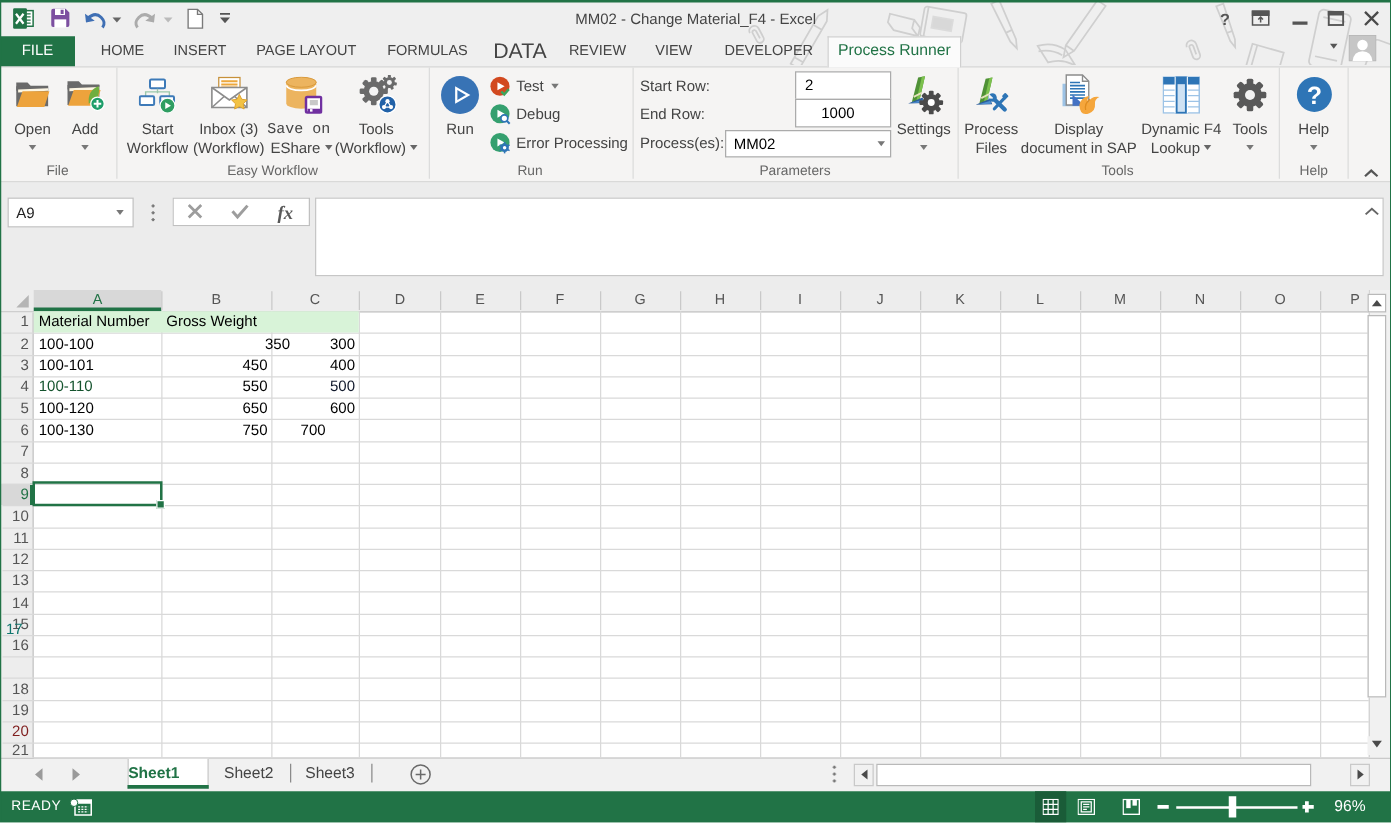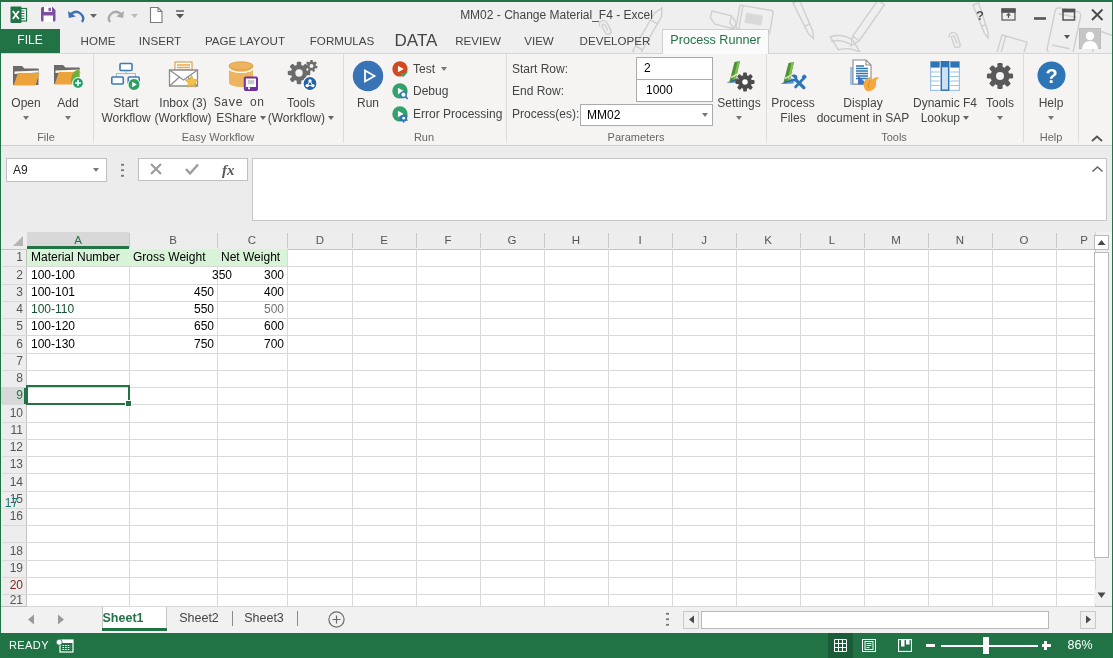--- a/index.html
+++ b/index.html
@@ -280,21 +280,21 @@
           <rect x="10.4" y="7.2" width="1.2" height="1.6" transform="rotate(300 11 11.5)"></rect>
         </g>
       </g>
       <circle cx="11" cy="11.5" r="1.3" fill="#fff"></circle>
     </svg>
 <div class="ab t12" style="left:413px;top:107px;">Error Processing</div>
 <div class="ab t12" style="left:512px;top:62px;">Start Row:</div>
 <div class="ab t12" style="left:512px;top:84px;">End Row:</div>
 <div class="ab t12" style="left:512px;top:107px;">Process(es):</div>
 <div class="ab" style="left:636px;top:57px;width:77px;height:23px;background:#fff;border:1px solid #ababab;box-sizing:border-box;font-size:12px;color:#000;line-height:21px;padding-left:7px;">2</div>
-<div class="ab" style="left:636px;top:79px;width:77px;height:23px;background:#fff;border:1px solid #ababab;box-sizing:border-box;font-size:12px;color:#000;line-height:21px;padding-left:9px;">1000</div>
+<div class="ab" style="left:636px;top:79px;width:77px;height:23px;background:#fff;border:1px solid #ababab;box-sizing:border-box;font-size:12px;color:#000;line-height:21px;padding-left:20px;">1000</div>
 <div class="ab" style="left:580px;top:104px;width:133px;height:22px;background:#fff;border:1px solid #ababab;box-sizing:border-box;font-size:12px;color:#000;line-height:20px;padding-left:6px;">MM02</div>
 <div class="ab caret" style="left:702px;top:113px;"></div>
 <svg class="ab" style="left:723px;top:59px;" width="32" height="34" viewBox="0 0 32 34">
 <g transform="translate(3,1)">
         <path d="M3.5 21.5 L9.5 20.5 L14 1 L8.5 2 z" fill="#4f9136"></path>
 <path d="M7 21 L9.5 20.5 L14 1 L11.5 1.4 z" fill="#7cc14d"></path>
 <path d="M5 17.5 L11.4 14.2" stroke="#e6e2bd" stroke-width="1.5" fill="none"></path>
 <path d="M0.5 22.8 L12 18 L13.8 22.3 z" fill="#2b5d9b"></path>
 <path d="M3 22.4 L12.4 19.6 L13 22 z" fill="#4d8fd1"></path>
       </g>
@@ -467,36 +467,35 @@
 <div class="ab" style="left:0;top:542px;width:23px;height:18px;text-align:right;font-size:12px;line-height:18px;color:#555;">18</div>
 <div class="ab" style="left:2px;top:560px;width:25px;height:1px;background:#d9d9d9;"></div>
 <div class="ab" style="left:0;top:560px;width:23px;height:17px;text-align:right;font-size:12px;line-height:17px;color:#555;">19</div>
 <div class="ab" style="left:2px;top:577px;width:25px;height:1px;background:#d9d9d9;"></div>
 <div class="ab" style="left:0;top:577px;width:23px;height:17px;text-align:right;font-size:12px;line-height:17px;color:#7f1d1d;">20</div>
 <div class="ab" style="left:2px;top:594px;width:25px;height:1px;background:#d9d9d9;"></div>
 <div class="ab" style="left:0;top:594px;width:23px;height:12px;text-align:right;font-size:12px;line-height:12px;color:#555;">21</div>
 <div class="ab" style="left:27px;top:249px;width:260px;height:17px;background:#d8f3d8;"></div>
 <div class="ab" style="left:31px;top:249px;width:300px;height:17px;font-size:12px;line-height:17px;color:#000;">Material Number</div>
 <div class="ab" style="left:133px;top:249px;width:200px;height:17px;font-size:12px;line-height:17px;color:#000;">Gross Weight</div>
-<div class="ab" style="left:221px;top:249px;width:200px;height:17px;font-size:12px;line-height:17px;color:#000;">Net Weight</div>
 <div class="ab" style="left:31px;top:266px;width:120px;height:18px;font-size:12px;line-height:18px;color:#000;">100-100</div>
 <div class="ab" style="left:129px;top:266px;width:85px;height:18px;text-align:right;font-size:12px;line-height:18px;color:#000;margin-left:18px;">350</div>
 <div class="ab" style="left:217px;top:266px;width:67px;height:18px;text-align:right;font-size:12px;line-height:18px;color:#000;">300</div>
 <div class="ab" style="left:31px;top:284px;width:120px;height:17px;font-size:12px;line-height:17px;color:#000;">100-101</div>
 <div class="ab" style="left:129px;top:284px;width:85px;height:17px;text-align:right;font-size:12px;line-height:17px;color:#000;">450</div>
 <div class="ab" style="left:217px;top:284px;width:67px;height:17px;text-align:right;font-size:12px;line-height:17px;color:#000;">400</div>
 <div class="ab" style="left:31px;top:301px;width:120px;height:17px;font-size:12px;line-height:17px;color:#14532d;">100-110</div>
 <div class="ab" style="left:129px;top:301px;width:85px;height:17px;text-align:right;font-size:12px;line-height:17px;color:#000;">550</div>
-<div class="ab" style="left:217px;top:301px;width:67px;height:17px;text-align:right;font-size:12px;line-height:17px;color:#737373;">500</div>
+<div class="ab" style="left:217px;top:301px;width:67px;height:17px;text-align:right;font-size:12px;line-height:17px;color:#0f172a;">500</div>
 <div class="ab" style="left:31px;top:318px;width:120px;height:17px;font-size:12px;line-height:17px;color:#000;">100-120</div>
 <div class="ab" style="left:129px;top:318px;width:85px;height:17px;text-align:right;font-size:12px;line-height:17px;color:#000;">650</div>
 <div class="ab" style="left:217px;top:318px;width:67px;height:17px;text-align:right;font-size:12px;line-height:17px;color:#000;">600</div>
 <div class="ab" style="left:31px;top:335px;width:120px;height:18px;font-size:12px;line-height:18px;color:#000;">100-130</div>
 <div class="ab" style="left:129px;top:335px;width:85px;height:18px;text-align:right;font-size:12px;line-height:18px;color:#000;">750</div>
-<div class="ab" style="left:217px;top:335px;width:67px;height:18px;text-align:right;font-size:12px;line-height:18px;color:#000;">700</div>
+<div class="ab" style="left:217px;top:335px;width:67px;height:18px;text-align:center;font-size:12px;line-height:18px;color:#000;">700</div>
 <div class="ab" style="left:26px;top:385px;width:104px;height:20px;border:2px solid #217346;box-sizing:border-box;"></div>
 <div class="ab" style="left:125px;top:400px;width:7px;height:7px;background:#217346;border:1px solid #fff;box-sizing:border-box;"></div>
 <div class="ab" style="left:1095px;top:232px;width:17px;height:374px;background:#f1f1f1;border-left:1px solid #d4d4d4;box-sizing:border-box;"></div>
 <div class="ab" style="left:1094px;top:235px;width:15px;height:15px;background:#fff;border:1px solid #b9b9b9;box-sizing:border-box;"></div>
 <svg class="ab" style="left:1097px;top:239px;" width="9" height="7" viewBox="0 0 9 7">
       <path d="M0.5 6 h8 l-4 -5 z" fill="#4a4a4a"></path>
     </svg>
 <div class="ab" style="left:1094px;top:252px;width:15px;height:306px;background:#fff;border:1px solid #b9b9b9;box-sizing:border-box;"></div>
 <div class="ab" style="left:1094px;top:589px;width:15px;height:15px;background:#f1f1f1;"></div>
 <svg class="ab" style="left:1097px;top:592px;" width="9" height="7" viewBox="0 0 9 7">
@@ -546,13 +545,13 @@
 <svg class="ab" style="left:898px;top:639px;z-index:92;" width="14" height="13" viewBox="0 0 14 13">
 <rect x="0.5" y="0.5" width="13" height="12" fill="none" stroke="#fff" stroke-width="1.2"></rect>
 <rect x="3" y="0.5" width="3.5" height="7" fill="#fff"></rect>
 <rect x="8" y="0.5" width="3.5" height="5" fill="#fff"></rect>
     </svg>
 <div class="ab" style="left:926px;top:644px;width:9px;height:3px;background:#fff;z-index:92;"></div>
 <div class="ab" style="left:941px;top:645px;width:97px;height:1.5px;background:#fff;z-index:91;"></div>
 <div class="ab" style="left:983px;top:637px;width:6px;height:17px;background:#fff;z-index:92;"></div>
 <div class="ab" style="left:1042px;top:644px;width:9px;height:3px;background:#fff;z-index:92;"></div>
 <div class="ab" style="left:1043.5px;top:641px;width:3px;height:9px;background:#fff;z-index:92;"></div>
-<div class="ab" style="left:1060px;top:633px;width:40px;height:25px;font-size:12.5px;color:#fff;line-height:25px;text-align:center;z-index:91;">86%</div>
+<div class="ab" style="left:1060px;top:633px;width:40px;height:25px;font-size:12.5px;color:#fff;line-height:25px;text-align:center;z-index:91;">96%</div>
 </div>
 </body></html>

